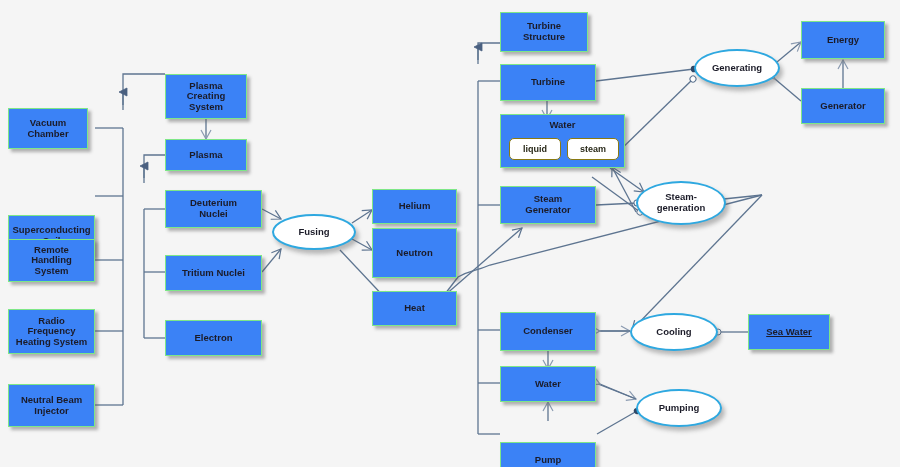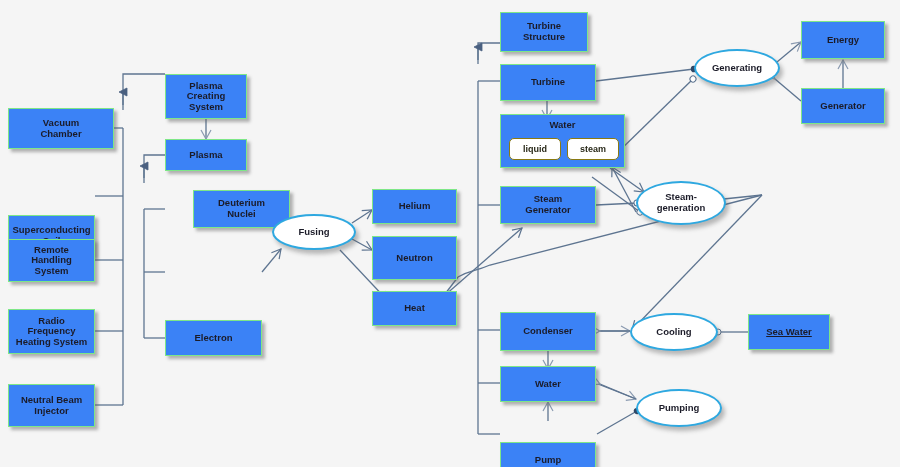--- a/index.html
+++ b/index.html
@@ -174,21 +174,21 @@
 
       <path d="M 548 421 L 548 402" marker-end="url(#openTri)"></path>
 
       <path d="M 598 384 L 636 399" marker-end="url(#openTri)"></path>
       <path d="M 636 399 L 600 384" marker-end="url(#openTriBack)"></path>
       <path d="M 597 434 L 637 411" marker-end="url(#dotFilled)"></path>
 
     </g>
   </svg>
 
-  <div class="node" style="left:8px; top:108px; width:106px; height:41px;">
+  <div class="node" style="left:8px; top:108px; width:80px; height:41px;">
     <span class="lbl">Vacuum
 Chamber</span>
   </div>
 
   <div class="node" style="left:8px; top:175px; width:87px; height:41px;margin-top:40px;">
     <span class="lbl">Superconducting
 Coil</span>
   </div>
 
   <div class="node" style="left:8px; top:239px; width:87px; height:43px;">
@@ -211,39 +211,42 @@
   <div class="node" style="left:165px; top:74px; width:82px; height:45px;">
     <span class="lbl">Plasma
 Creating
 System</span>
   </div>
 
   <div class="node" style="left:165px; top:139px; width:82px; height:32px;">
     <span class="lbl">Plasma</span>
   </div>
 
-  <div class="node" style="left:165px; top:190px; width:97px; height:38px;margin-left:28px;">
+  <div class="node" style="left:165px; top:190px; width:97px; height:38px;">
     <span class="lbl">Deuterium
 Nuclei</span>
   </div>
 
+  <div class="node" style="left:165px; top:255px; width:97px; height:36px;">
+    <span class="lbl">Tritium Nuclei</span>
+  </div>
 
   <div class="node" style="left:165px; top:320px; width:97px; height:36px;">
     <span class="lbl">Electron</span>
   </div>
 
   <div class="ellipse" style="left:272px; top:214px; width:84px; height:36px;">
     <span class="lbl">Fusing</span>
   </div>
 
   <div class="node" style="left:372px; top:189px; width:85px; height:35px;">
     <span class="lbl">Helium</span>
   </div>
 
-  <div class="node" style="left:372px; top:236px; width:85px; height:44px;">
+  <div class="node" style="left:372px; top:228px; width:85px; height:50px;">
     <span class="lbl">Neutron</span>
   </div>
 
   <div class="node" style="left:372px; top:291px; width:85px; height:35px;">
     <span class="lbl">Heat</span>
   </div>
 
   <div class="node" style="left:500px; top:12px; width:88px; height:40px;">
     <span class="lbl">Turbine
 Structure</span>

